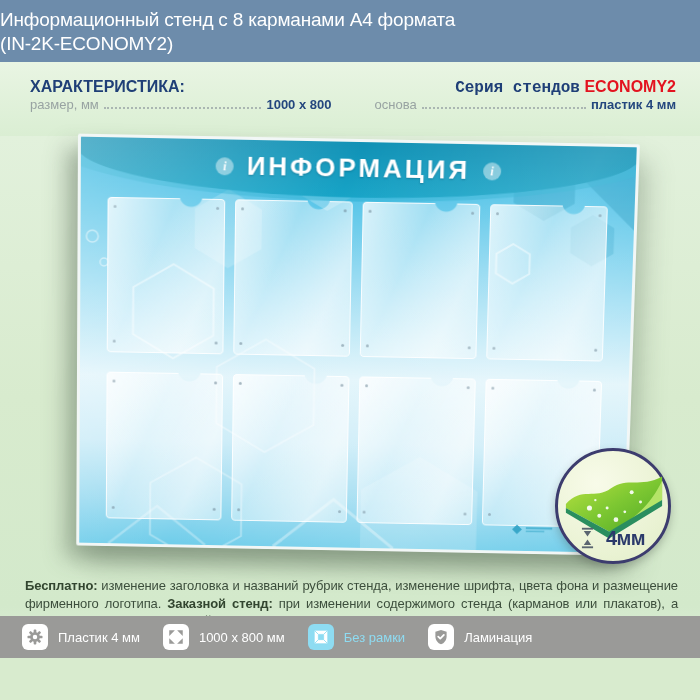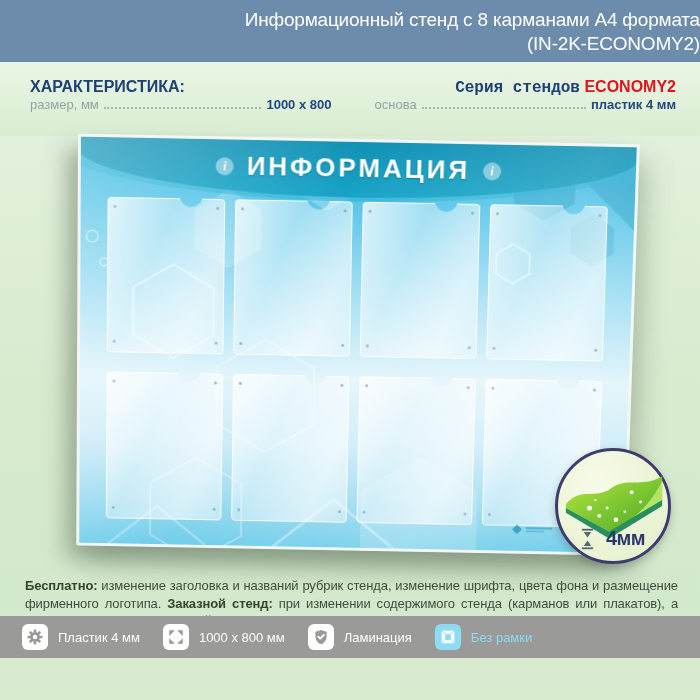--- a/index.html
+++ b/index.html
@@ -6,21 +6,21 @@
   html,body { width:700px; height:700px; }
   body {
     font-family:"Liberation Sans", sans-serif;
     width:700px; height:700px; overflow:hidden; position:relative;
     background:#d8ebce;
   }
 
   
   .titlebar {
     height:62px; background:#6d8cab; color:#fff;
-    text-align:right; padding-top:8px;
+    text-align:left; padding-top:8px;
     letter-spacing:-0.2px;
   }
   .titlebar .line { font-size:19px; line-height:24px; font-weight:400; }
 
   
   .specs {
     height:74px; background:linear-gradient(180deg,#e9f5e3,#daeed3);
     padding:16px 24px 0 30px;
   }
   .specs-row1 { display:flex; justify-content:space-between; align-items:baseline; }
@@ -83,21 +83,21 @@
     border-radius:50%; background:rgba(110,135,150,.6); box-shadow:103px 0 0 rgba(110,135,150,.6); }
   .stand-logo { position:absolute; right:70px; bottom:13px; opacity:.8; }
 
   
   .badge { position:absolute; left:555px; top:312px; width:116px; height:116px;
     border-radius:50%; border:3px solid #3c3c6e; z-index:3;
     background:radial-gradient(circle at 35% 30%, #f8fbe9, #e9f2d2 70%, #e0ecc6 100%);
     box-shadow:0 4px 8px rgba(60,70,60,.3); }
   .badge svg.sheet { position:absolute; left:2px; top:0; }
   .thickness-row { position:absolute; left:0; right:0; bottom:11px;
-    display:flex; align-items:flex-end; justify-content:center; gap:12px; }
+    display:flex; align-items:flex-start; justify-content:center; gap:12px; }
   .thickness-text { color:#2b3a6b; font-size:20px; font-weight:bold; letter-spacing:-0.5px; }
 
   
   .description { position:absolute; left:25px; right:22px; top:441px;
     font-size:13px; line-height:17.5px; color:#3c4e3c;
     text-align:justify; text-align-last:left; letter-spacing:-0.1px; }
   .description b { color:#32452f; }
 
   
   .footer { position:absolute; left:0; right:0; bottom:0; height:42px;
@@ -259,38 +259,38 @@
             <polygon points="21,3 21,10.5 13.5,3"></polygon>
             <polygon points="3,21 3,13.5 10.5,21"></polygon>
             <polygon points="21,21 13.5,21 21,13.5"></polygon>
           </g>
         </svg>
       </span>
       <span class="chip-label white">1000 x 800 мм</span>
     </div>
 
     <div class="chip">
-      <span class="chip-icon white">
-        <svg width="18" height="18" viewBox="0 0 24 24">
-          <path d="M12 2.5 L19.5 5 V11 C19.5 16.5 16.3 20.1 12 21.8 C7.7 20.1 4.5 16.5 4.5 11 V5 Z" fill="#9a9a98"></path>
-          <path d="M8.3 11.6 L11 14.2 L15.8 9.2" stroke="#ffffff" stroke-width="2.4" fill="none" stroke-linecap="round" stroke-linejoin="round"></path>
-        </svg>
-      </span>
-      <span class="chip-label white">Ламинация</span>
-    </div>
-
-    <div class="chip">
       <span class="chip-icon cyan">
         <svg width="18" height="18" viewBox="0 0 24 24">
           <g fill="#ffffff" stroke="#8edcf2" stroke-width="1">
             <polygon points="3,3 21,3 15.5,8.5 8.5,8.5"></polygon>
             <polygon points="21,3 21,21 15.5,15.5 15.5,8.5"></polygon>
             <polygon points="21,21 3,21 8.5,15.5 15.5,15.5"></polygon>
             <polygon points="3,21 3,3 8.5,8.5 8.5,15.5"></polygon>
           </g>
         </svg>
       </span>
       <span class="chip-label cyan">Без рамки</span>
     </div>
 
+    <div class="chip">
+      <span class="chip-icon white">
+        <svg width="18" height="18" viewBox="0 0 24 24">
+          <path d="M12 2.5 L19.5 5 V11 C19.5 16.5 16.3 20.1 12 21.8 C7.7 20.1 4.5 16.5 4.5 11 V5 Z" fill="#9a9a98"></path>
+          <path d="M8.3 11.6 L11 14.2 L15.8 9.2" stroke="#ffffff" stroke-width="2.4" fill="none" stroke-linecap="round" stroke-linejoin="round"></path>
+        </svg>
+      </span>
+      <span class="chip-label white">Ламинация</span>
+    </div>
+
 
   </div>
 </div>
 
 </body></html>

